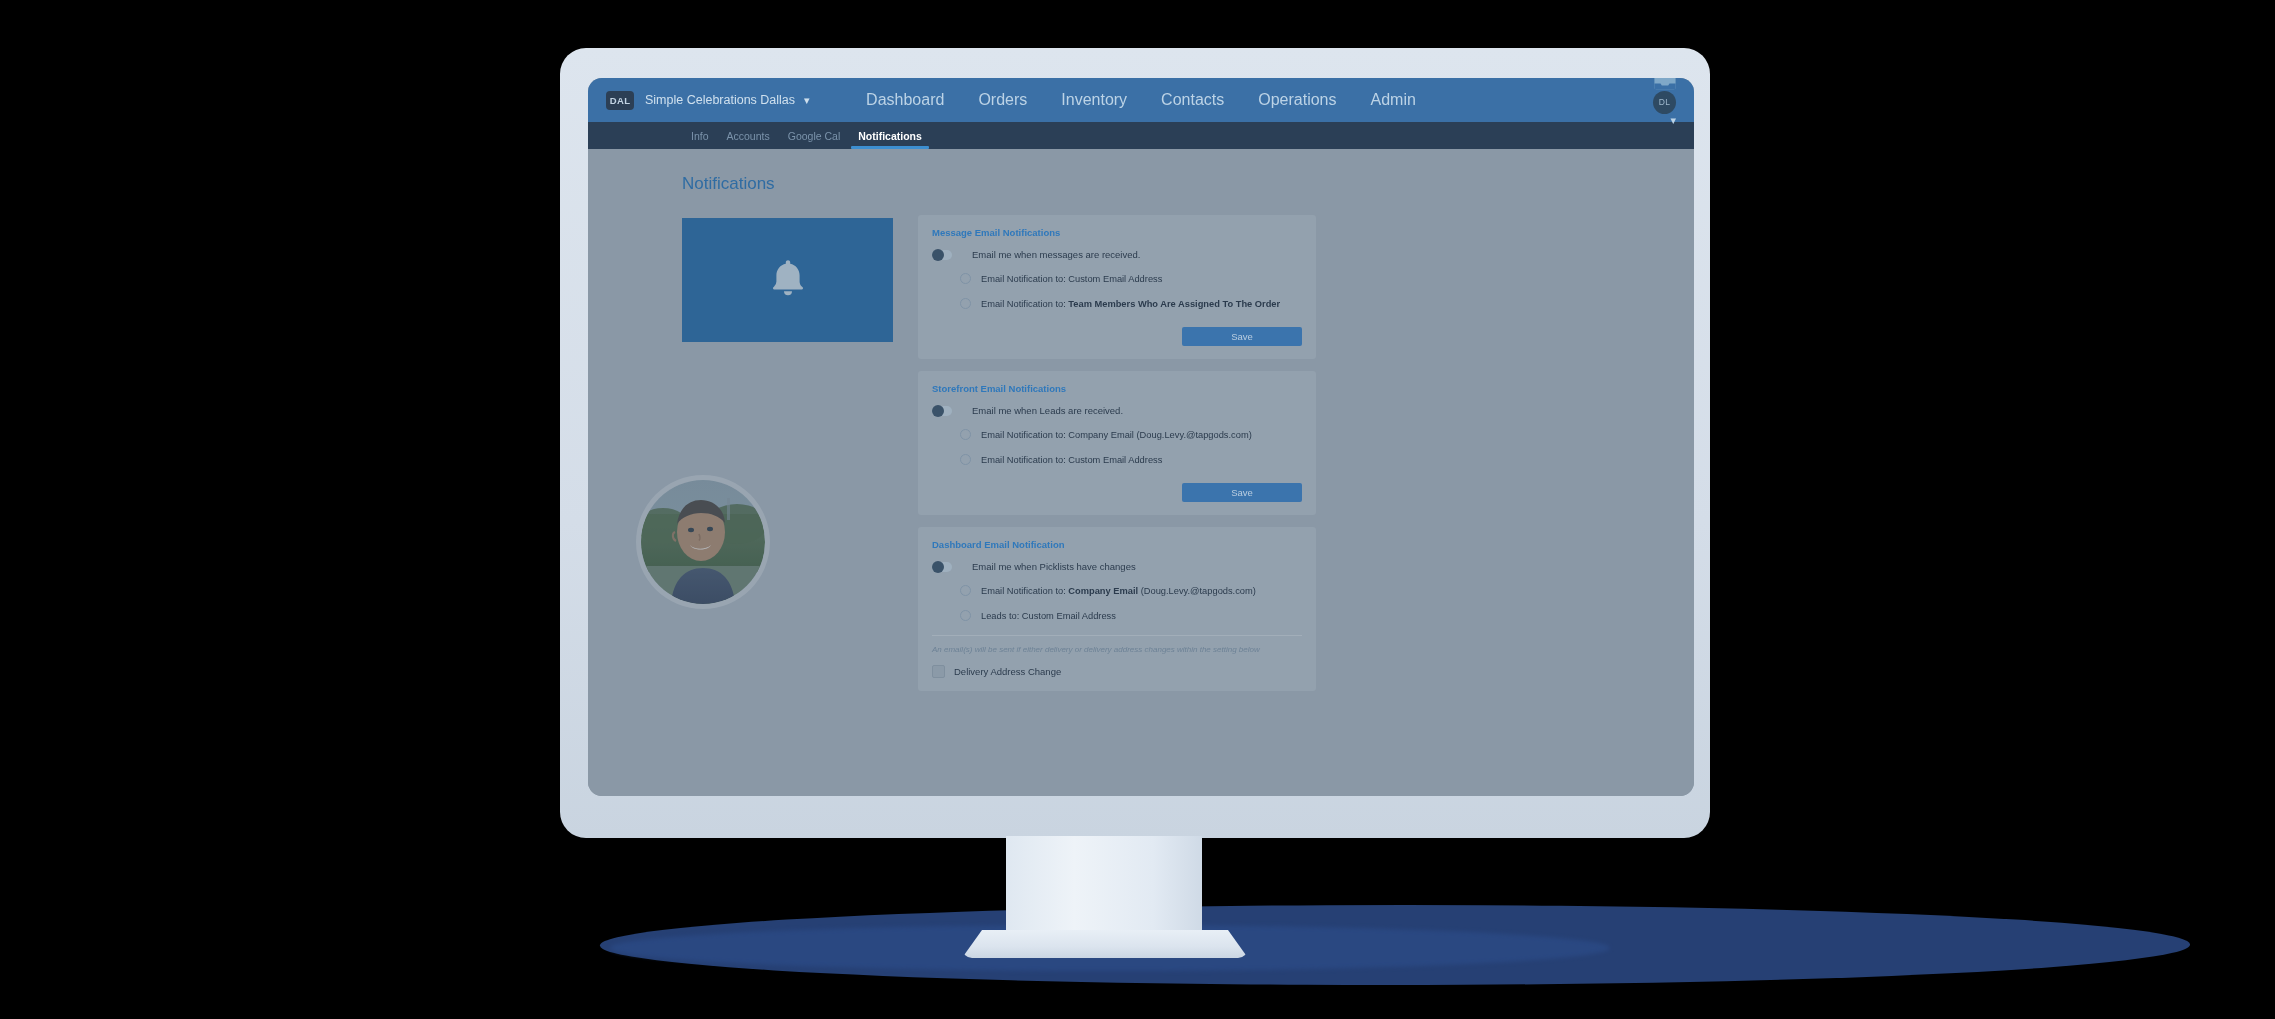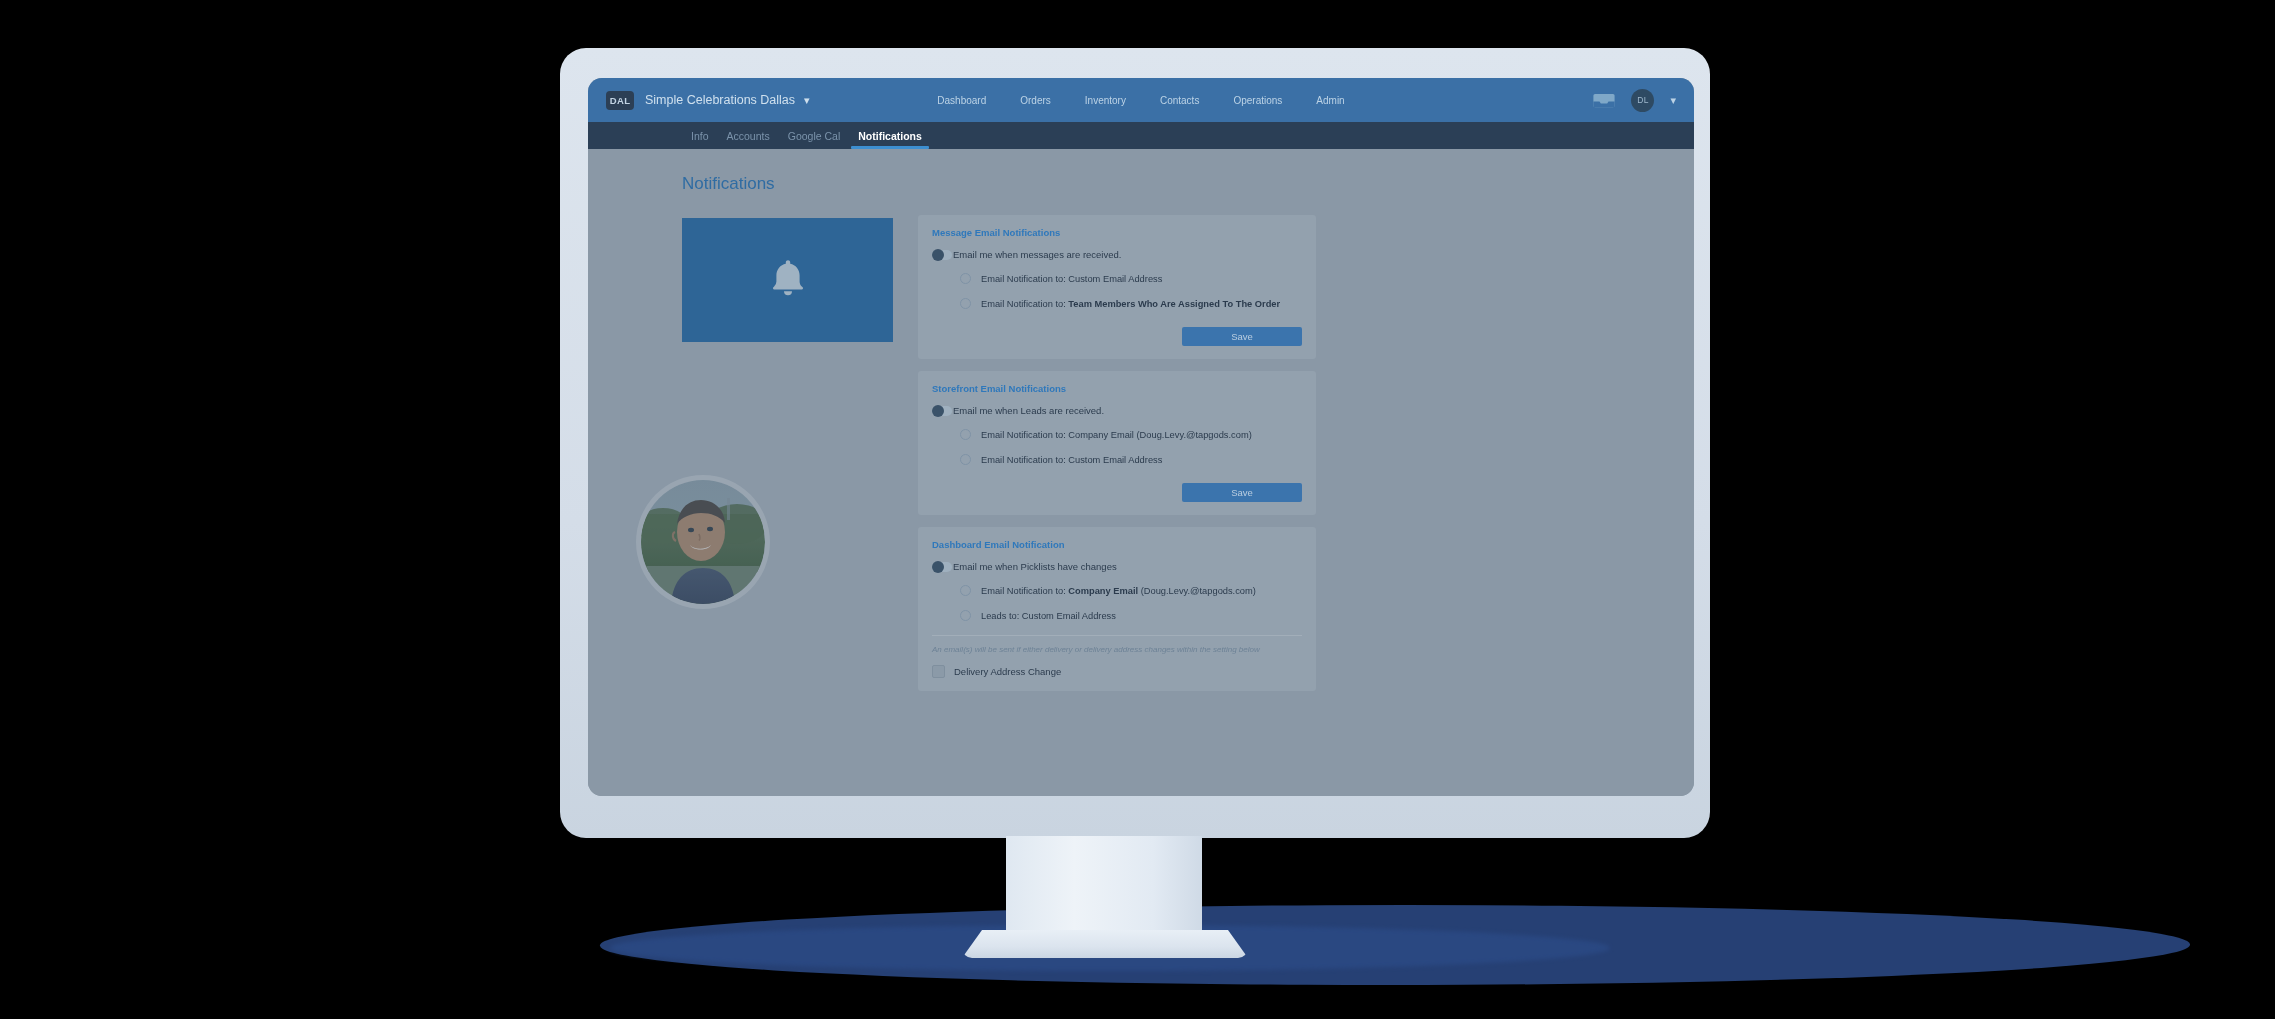--- a/index.html
+++ b/index.html
@@ -31,22 +31,22 @@
   
   .topnav{height:44px;background:#3b70a6;display:flex;align-items:center;
     padding:0 18px;box-sizing:border-box;position:relative;}
   .brand-badge{width:28px;height:19px;background:#2c3f55;border-radius:4px;color:#c3d4e4;
     font-size:9.5px;font-weight:bold;display:flex;align-items:center;justify-content:center;
     letter-spacing:.4px;}
   .brand-name{margin-left:11px;color:#cfe0ee;font-size:12.5px;}
   .brand-caret{margin-left:9px;color:#cfe0ee;font-size:11px;line-height:1;}
   .mainnav{position:absolute;left:0;right:0;display:flex;justify-content:center;gap:0;pointer-events:none;}
   .mainnav .inner{display:flex;gap:34px;pointer-events:auto;}
-  .mainnav a{color:#bcd3e6;font-size:10px;text-decoration:none;}
-  .topright{margin-left:auto;display:flex;align-items:center;gap:16px;}
+  .mainnav a{color:#bcd3e6;font-size:16px;text-decoration:none;}
+  .topright{margin-left:auto;display:flex;align-items:flex-end;flex-direction:column;}
   .tray-icon{width:22px;height:17px;position:relative;}
   .avatar-dl{width:23px;height:23px;border-radius:50%;background:#2e4a63;color:#9fb8cd;
     font-size:8.5px;display:flex;align-items:center;justify-content:center;letter-spacing:.3px;}
   .avcaret{color:#bcd3e6;font-size:11px;}
 
   
   .subnav{height:27px;background:#2b3f56;display:flex;align-items:flex-end;padding-left:94px;
     box-sizing:border-box;}
   .subnav .tab{font-size:10.5px;color:#7b93ab;padding:0 9px 7px 9px;position:relative;}
   .subnav .tab.active{color:#ffffff;font-weight:bold;}
@@ -61,21 +61,21 @@
   .bell-glyph{position:absolute;left:50%;top:50%;transform:translate(-50%,-50%);}
 
   .avatar-photo{position:absolute;left:53px;top:331px;width:124px;height:124px;border-radius:50%;
     overflow:hidden;box-shadow:0 0 0 5px rgba(255,255,255,.13);}
 
   .cards{position:absolute;left:330px;top:66px;width:398px;}
   .card{background:#93a1ae;border-radius:3px;margin-bottom:12px;padding:12px 14px 13px 14px;
     box-sizing:border-box;position:relative;}
   .card-title{color:#2f78bb;font-size:9.5px;font-weight:bold;margin-bottom:11px;}
 
-  .togrow{display:flex;align-items:center;gap:1px;margin-bottom:13px;}
+  .togrow{display:flex;align-items:center;gap:20px;margin-bottom:13px;}
   .toggle{width:20px;height:10px;border-radius:6px;background:#9fb0bf;position:relative;flex:0 0 auto;}
   .toggle .knob{position:absolute;left:0;top:-1px;width:12px;height:12px;border-radius:50%;background:#3a5269;}
   .togrow .lbl{font-size:9.5px;color:#2b3b4d;}
 
   .radrow{display:flex;align-items:center;gap:10px;margin:0 0 14px 28px;}
   .radio{width:9px;height:9px;border-radius:50%;border:1.2px solid #7f93a6;flex:0 0 auto;background:transparent;}
   .radrow .lbl{font-size:9.3px;color:#2b3b4d;}
   .radrow .lbl b{font-weight:bold;}
 
   .save-wrap{display:flex;justify-content:flex-end;margin-top:18px;}

